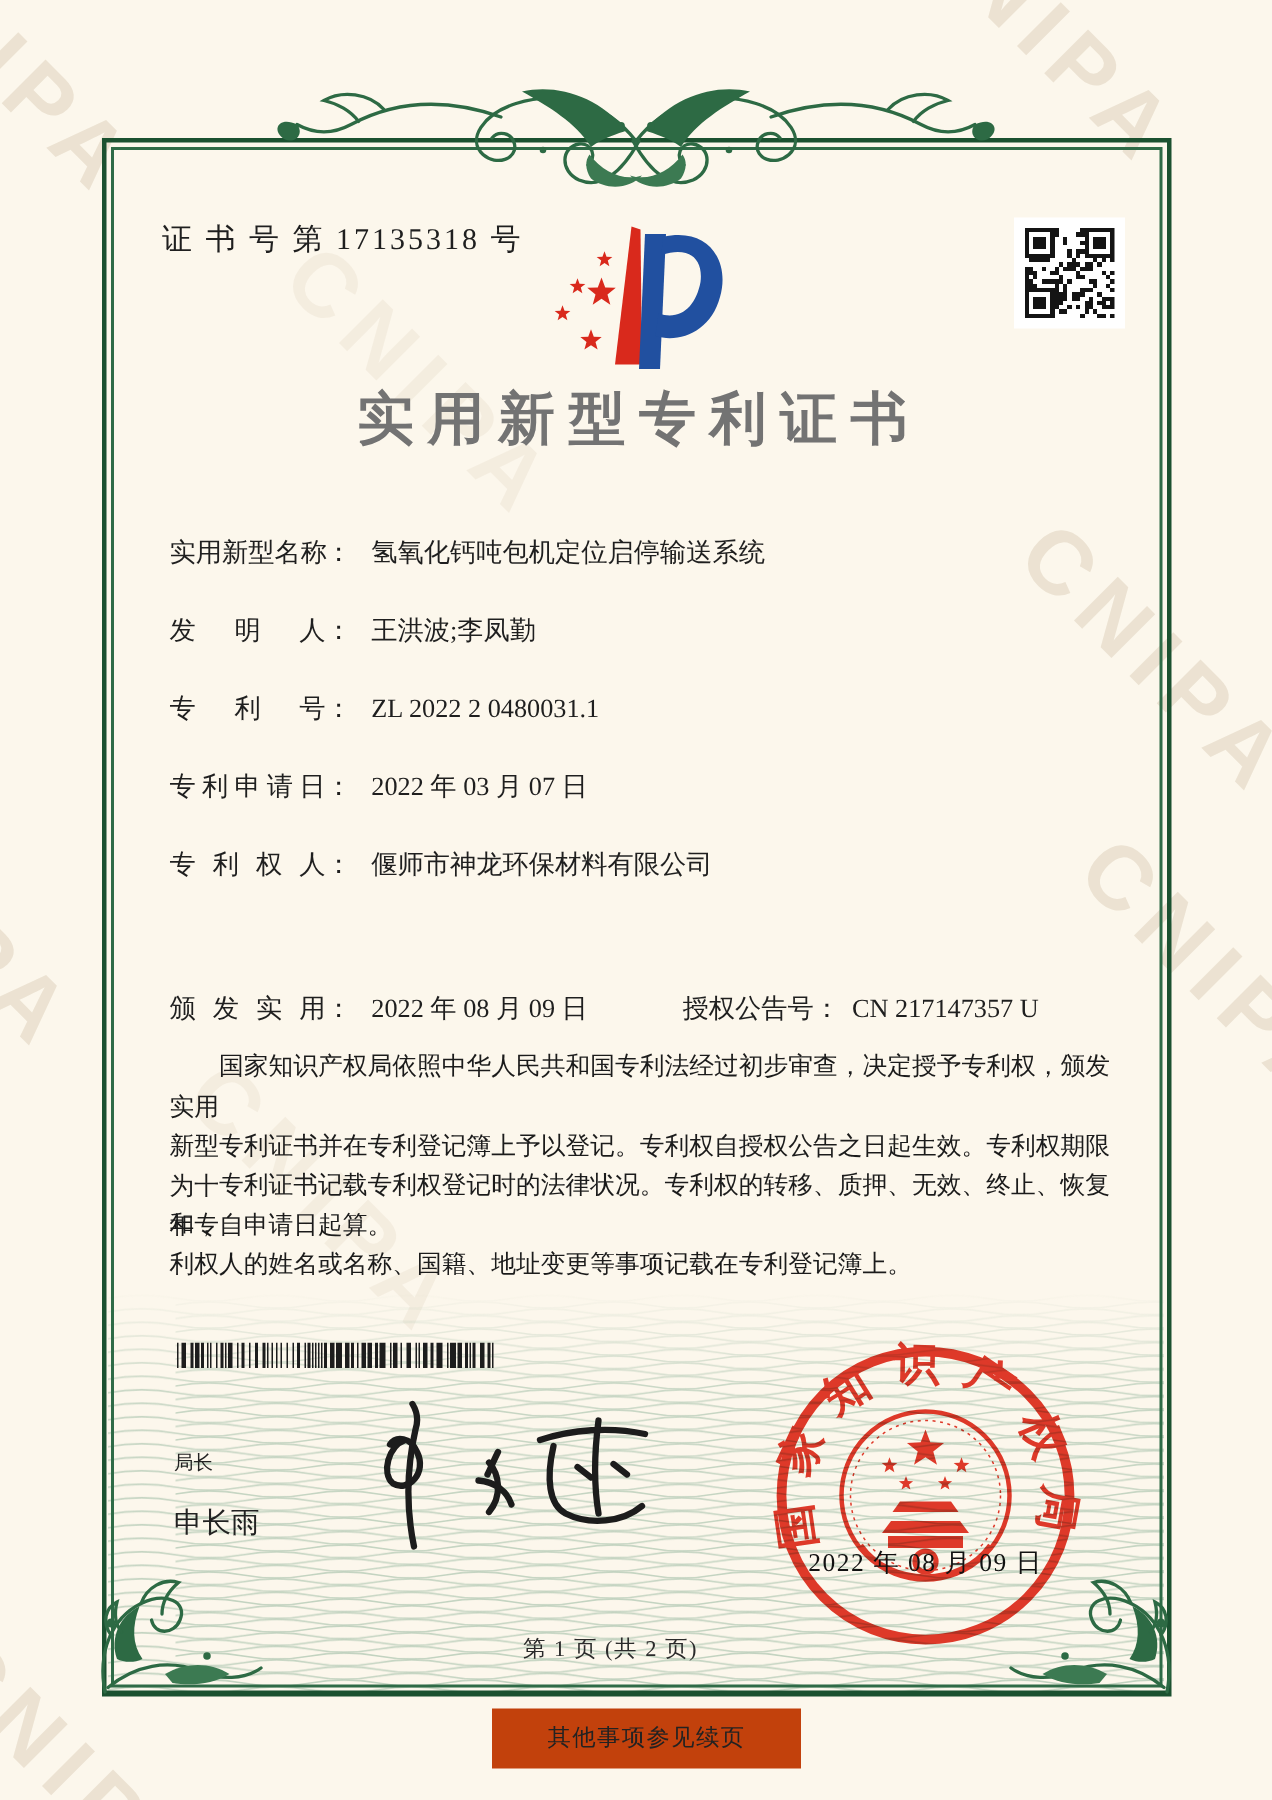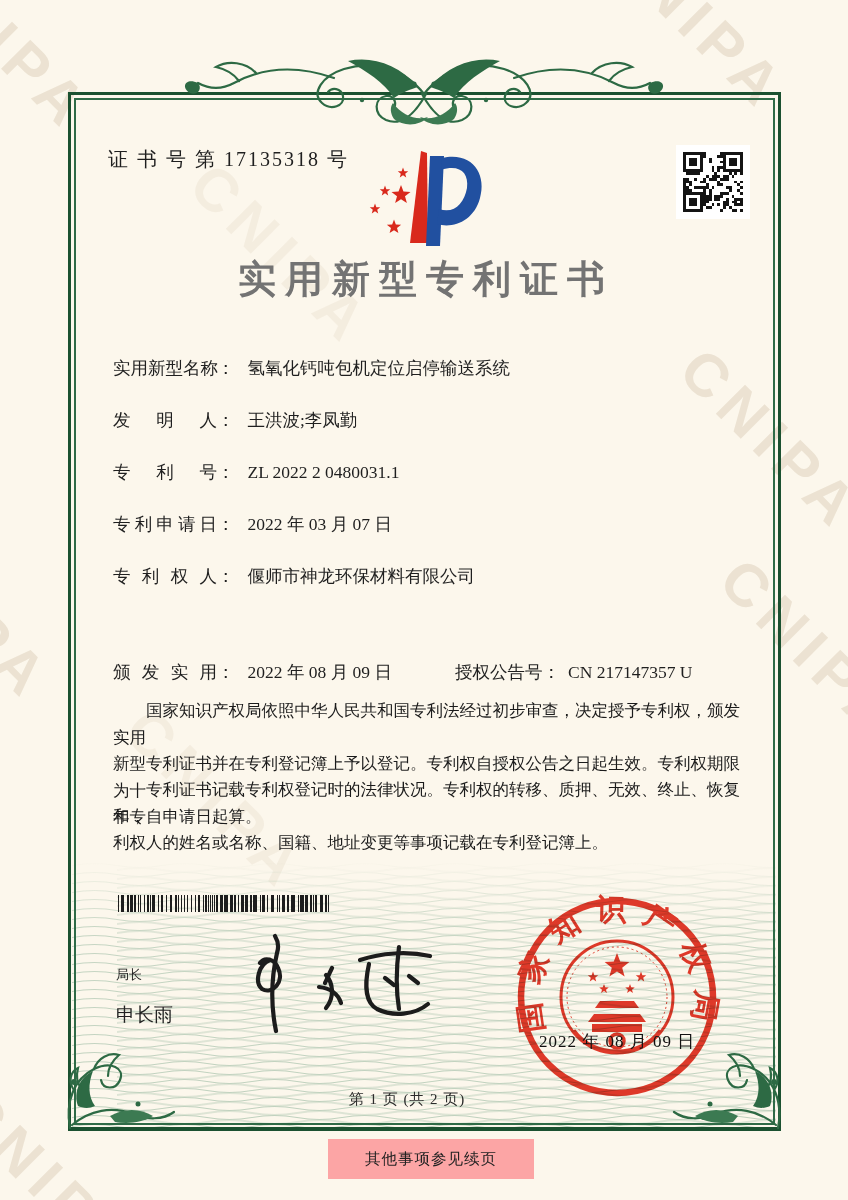--- a/index.html
+++ b/index.html
@@ -47,21 +47,21 @@
     font-family:Liberation Serif, serif;color:#222;}
   .autograph{position:absolute;left:240px;top:930px;width:210px;height:110px;}
   .seal{position:absolute;left:512px;top:892px;width:210px;height:210px;
     mix-blend-mode:multiply;opacity:.95;}
   .seal-ring-text{font-size:30px;font-weight:700;letter-spacing:15px;
     font-family:"Liberation Serif","DejaVu Serif",serif;}
   .seal-date{position:absolute;left:502px;top:1030px;width:230px;text-align:center;
     font-size:17px;color:#111;letter-spacing:1px;white-space:nowrap;}
   .page-info{position:absolute;left:307px;top:1090px;width:200px;text-align:center;
     font-size:15px;color:#2b2b2b;letter-spacing:1px;}
-  .note-box{position:absolute;left:328px;top:1139px;width:206px;height:40px;background:#fca5a5;
+  .note-box{position:absolute;left:328px;top:1139px;width:206px;height:40px;background:#c2410c;
     text-align:center;line-height:40px;font-size:15.5px;color:#222;letter-spacing:1px;}
 </style>
 </head>
 <body>
 
 <div class="page">
 
   <div class="wm" style="left:-55px;top:-65px">CNIPA</div>
   <div class="wm" style="left:640px;top:-85px">CNIPA</div>
   <div class="wm faint" style="left:225px;top:150px">CNIPA</div>

